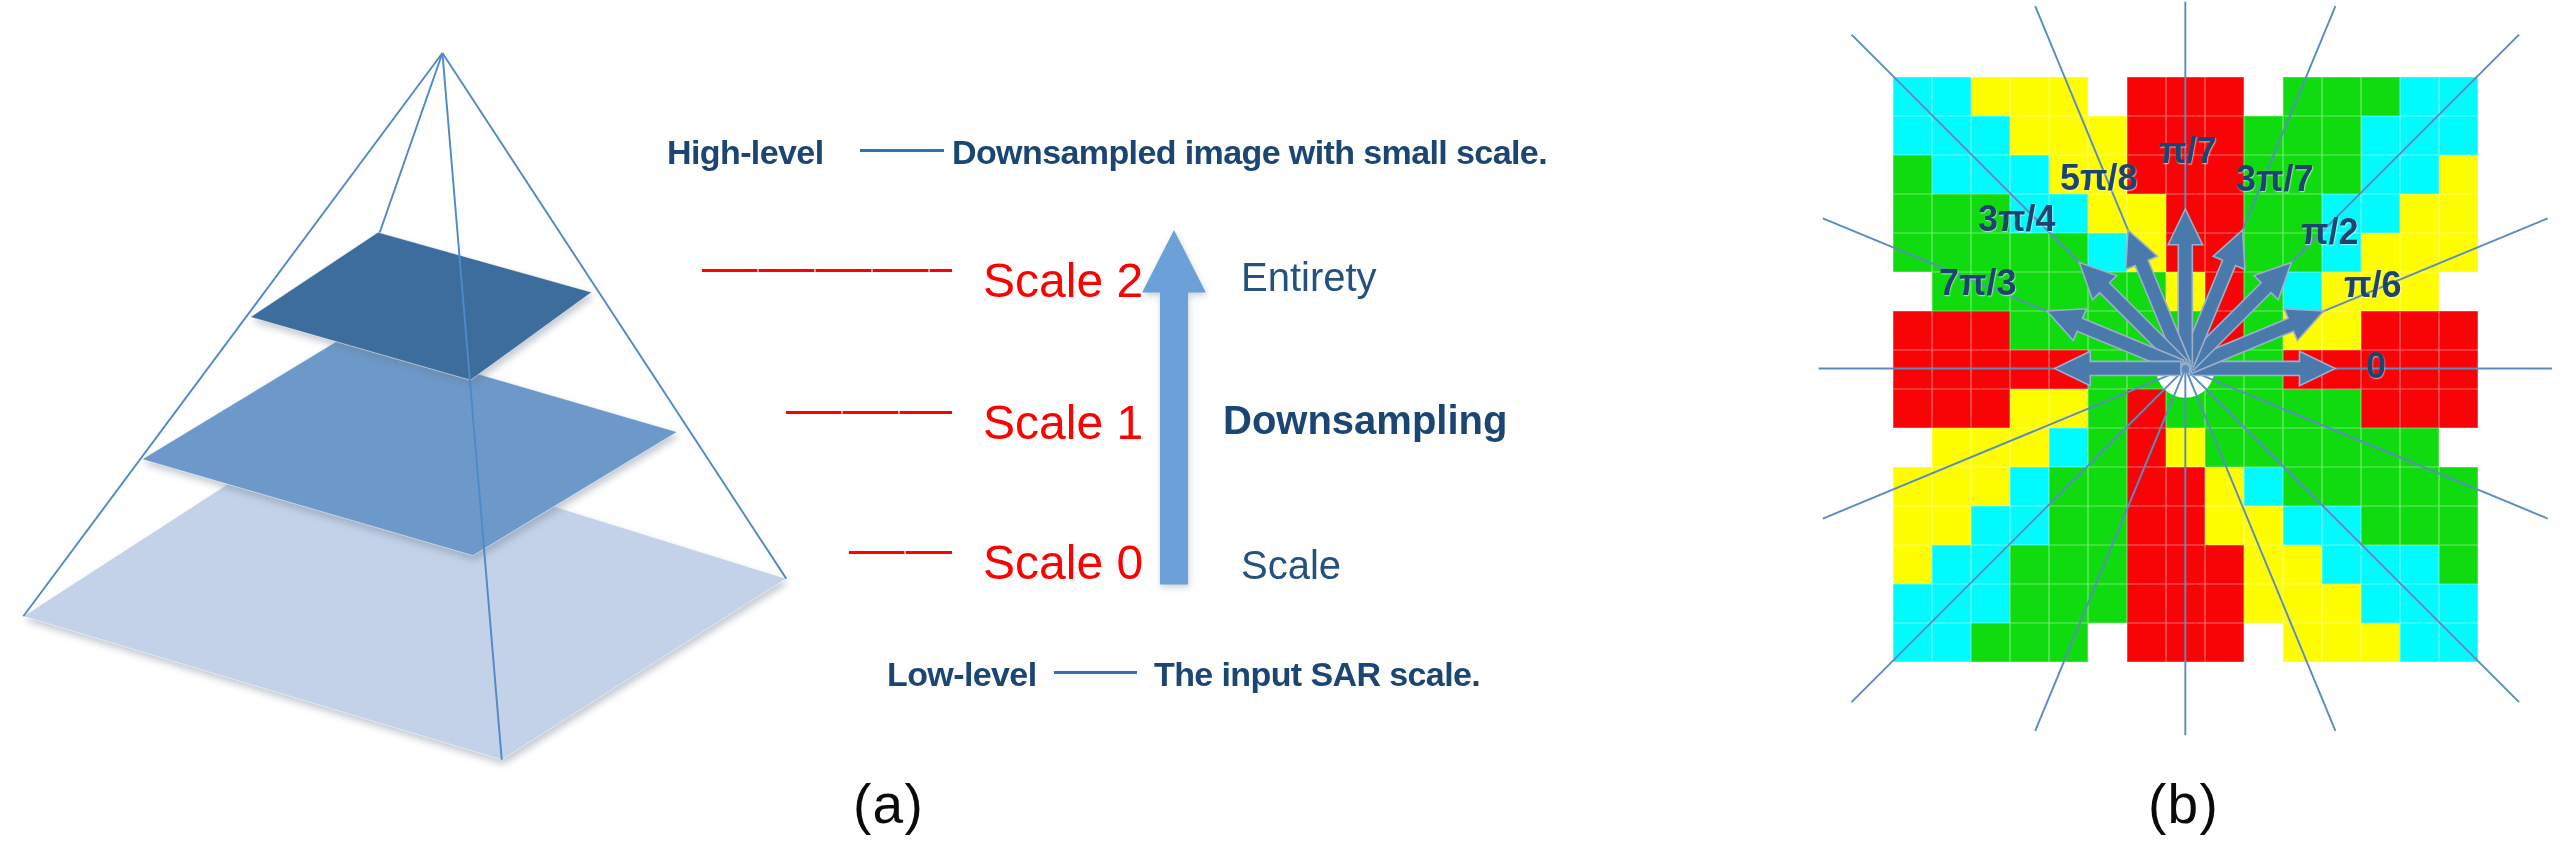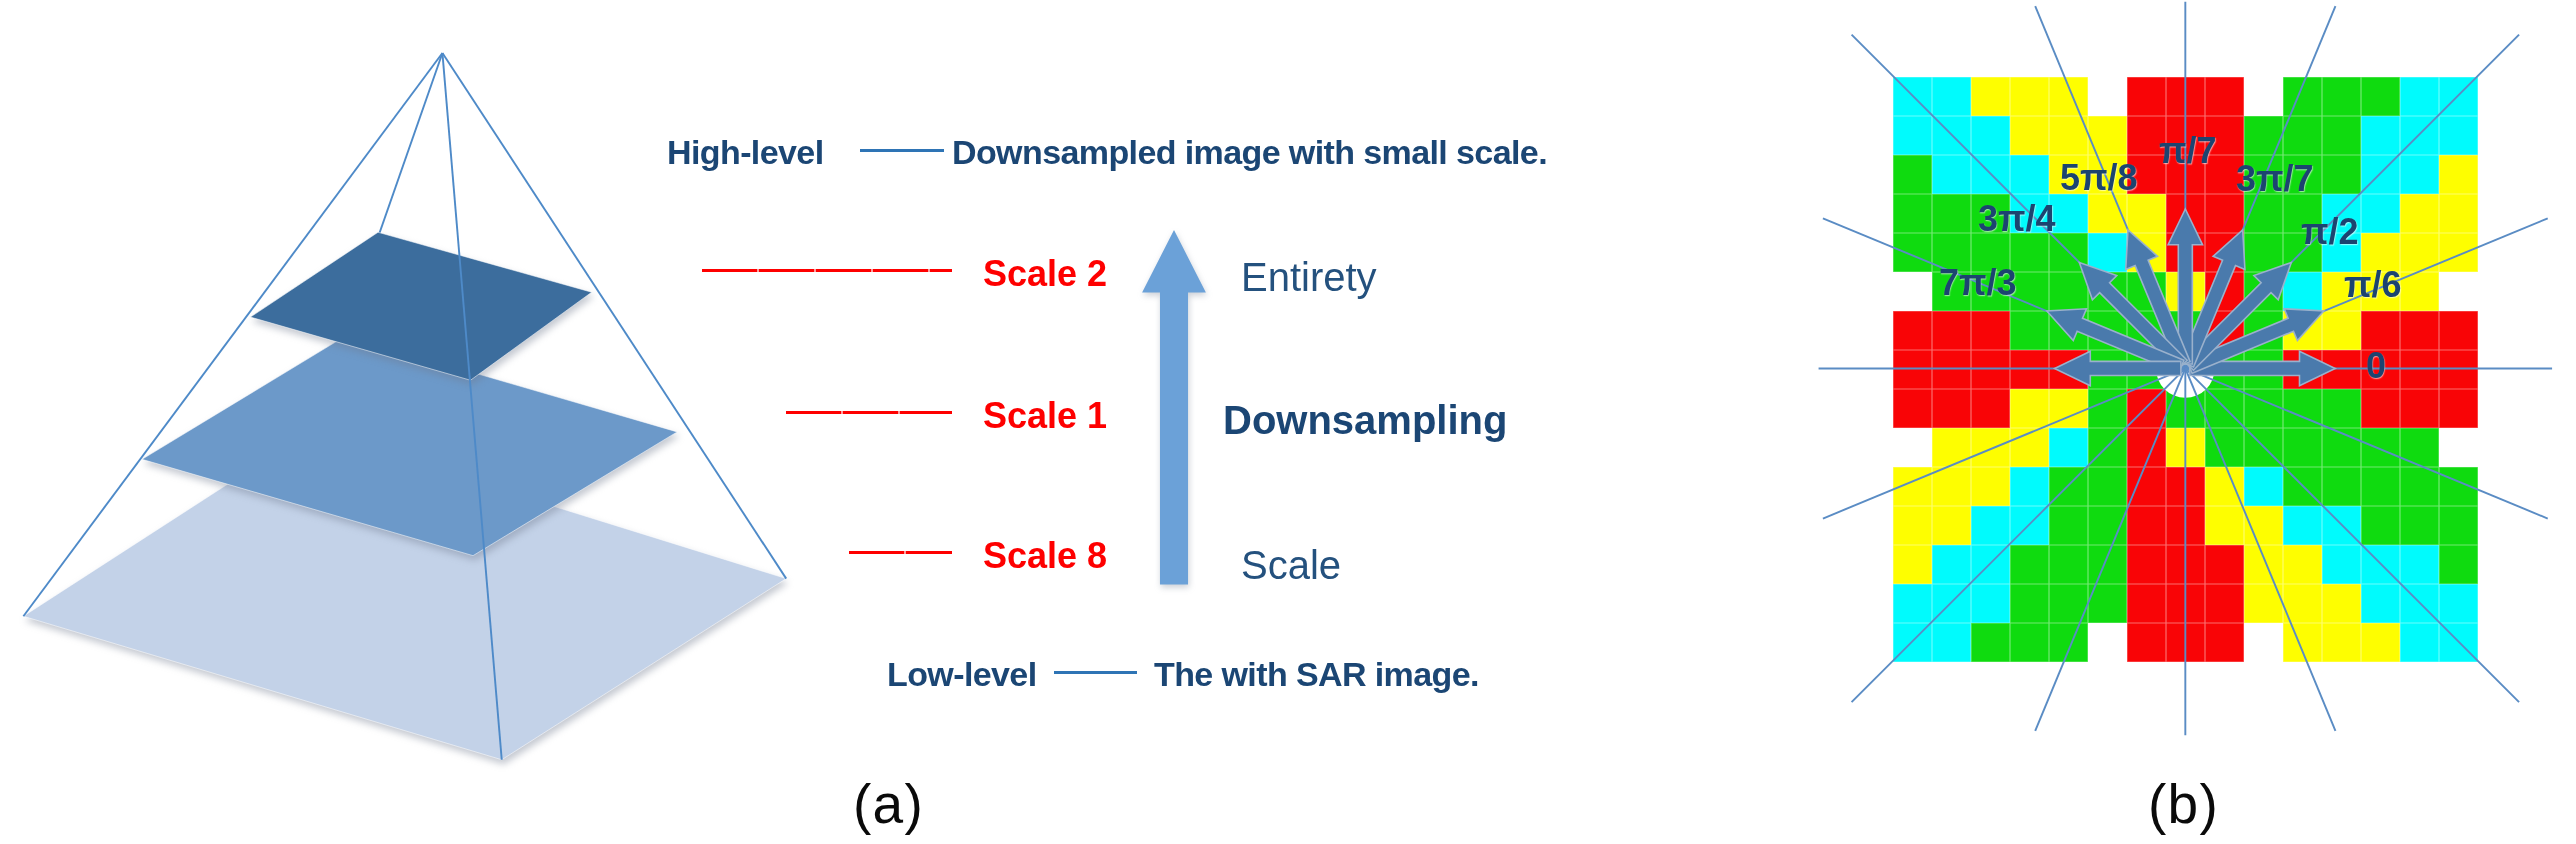--- a/index.html
+++ b/index.html
@@ -2,21 +2,21 @@
 <html style="font-size:10.2px"><head>
 <meta charset="utf-8">
 <style>
   html,body{margin:0;padding:0;background:#fff;}
   body{font-family:"Liberation Sans", sans-serif;}
   #canvas{position:relative;width:2576px;height:844px;background:#fff;overflow:hidden;}
   .abs{position:absolute;}
   .navy-bold{color:#1B4674;font-weight:bold;font-size:34px;letter-spacing:-0.6px;white-space:nowrap;}
   .navy-reg{color:#24517E;font-weight:400;font-size:40px;white-space:nowrap;}
   .navy-big-bold{color:#1B4674;font-weight:bold;font-size:40px;white-space:nowrap;}
-  .red-label{color:#FE0000;font-weight:bold;font-size:36px;white-space:nowrap;}
+  .red-label{color:#FE0000;font-weight:normal;font-size:48px;white-space:nowrap;}
   .connector{height:3.2px;background:#2E74B5;}
   .scale-line{height:3.2px;background:repeating-linear-gradient(90deg,#FE0000 0 55px,#ff9d9d 55px 57px);}
   .caption{font-size:55px;color:#0a0a0a;text-align:center;width:89px;letter-spacing:1.3px;}
   #grid{position:absolute;left:1893px;top:77px;width:584px;height:584px;
         display:grid;grid-template-columns:repeat(15,39px);grid-template-rows:repeat(15,39px);}
   .cell{width:39px;height:39px;box-shadow:inset 0 0 0 0.6px rgba(255,255,255,.42);}
   .angle-label{position:absolute;color:#1C4470;font-weight:bold;font-size:36px;white-space:nowrap;
                text-shadow:0.6px 0.6px 1.3px rgba(255,255,255,.65);}
   svg{position:absolute;}
   .slab{stroke:rgba(255,255,255,.55);stroke-width:1.5;filter:drop-shadow(3px 7px 6px rgba(110,120,140,.40));}
@@ -43,33 +43,33 @@
     <div class="abs connector" style="left:860px;top:149px;width:84px;"></div>
     <div class="abs navy-bold" style="left:952px;top:133px;">Downsampled image with small scale.</div>
 
     <div class="abs scale-line" style="left:702px;top:269px;width:250px;"></div>
     <div class="abs red-label" style="left:983px;top:253px;">Scale 2</div>
 
     <div class="abs scale-line" style="left:786px;top:411px;width:166px;"></div>
     <div class="abs red-label" style="left:983px;top:395px;">Scale 1</div>
 
     <div class="abs scale-line" style="left:849px;top:551px;width:103px;"></div>
-    <div class="abs red-label" style="left:983px;top:535px;">Scale 8</div>
+    <div class="abs red-label" style="left:983px;top:535px;">Scale 0</div>
 
     <svg style="left:1135px;top:230px;filter:drop-shadow(1.9px 3.2px 3.2px rgba(110,120,140,.35));" width="78" height="357" viewBox="0 0 122 560">
       <polygon points="61,0 111,98 83,98 83,556 39,556 39,98 11,98" fill="#6BA1D8"></polygon>
     </svg>
 
     <div class="abs navy-reg" style="left:1241px;top:255px;">Entirety</div>
     <div class="abs navy-big-bold" style="left:1223px;top:398px;">Downsampling</div>
     <div class="abs navy-reg" style="left:1241px;top:543px;">Scale</div>
 
     <div class="abs navy-bold" style="left:887px;top:655px;">Low-level</div>
     <div class="abs connector" style="left:1054px;top:671px;width:83px;"></div>
-    <div class="abs navy-bold" style="left:1154px;top:655px;">The with SAR image.</div>
+    <div class="abs navy-bold" style="left:1154px;top:655px;">The input SAR scale.</div>
 
     <div class="abs caption" style="left:844px;top:772px;">(a)</div>
   </div>
 
   <div>
     <div id="grid">
         <div class="cell" style="background: rgb(0, 251, 253);"></div>
         <div class="cell" style="background: rgb(0, 251, 253);"></div>
         <div class="cell" style="background: rgb(254, 254, 0);"></div>
         <div class="cell" style="background: rgb(254, 254, 0);"></div>

